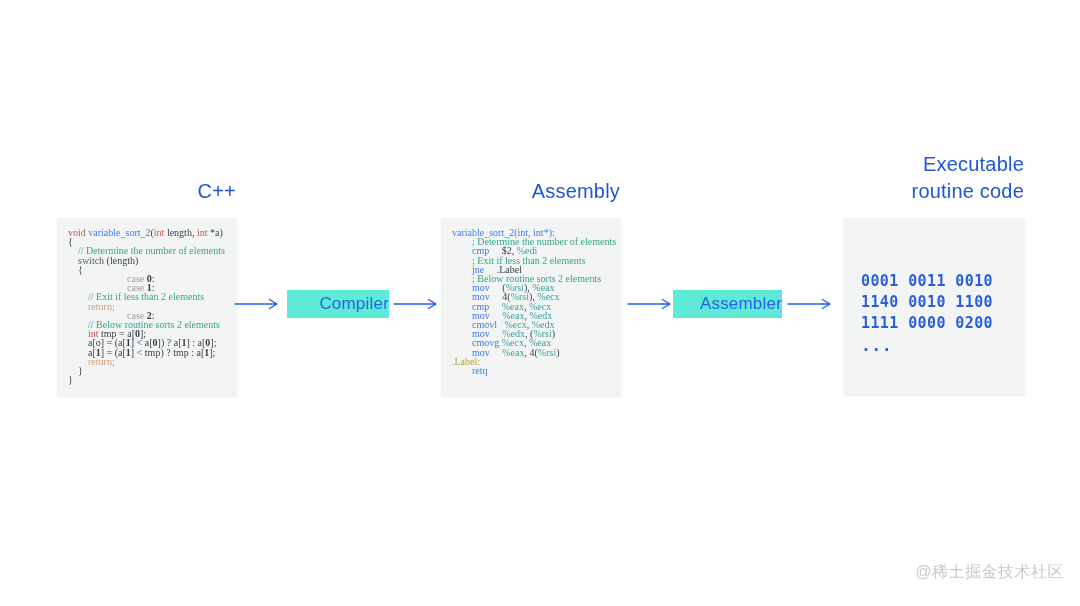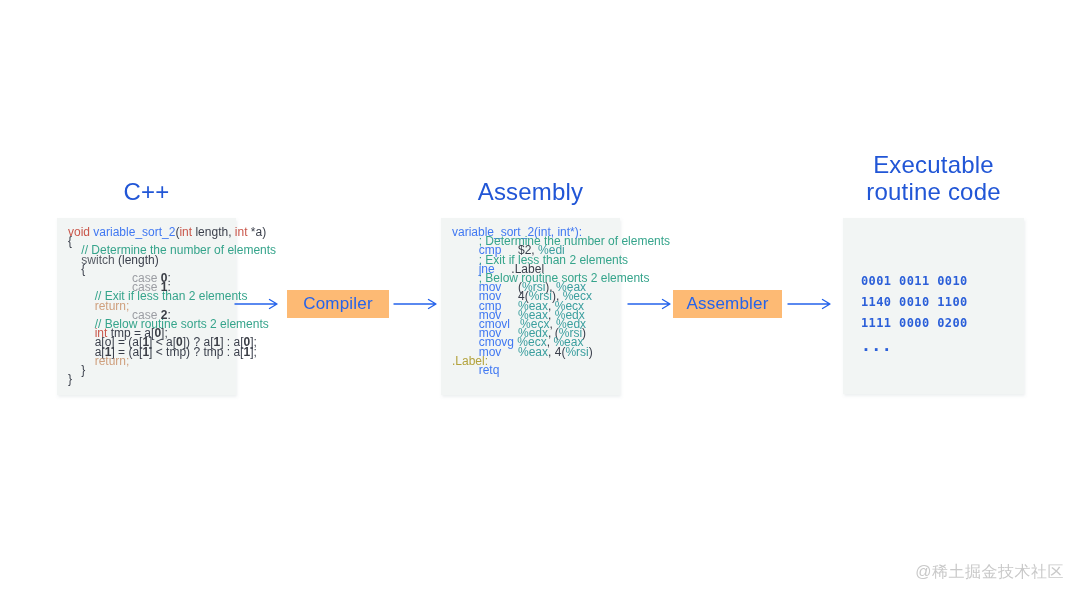--- a/index.html
+++ b/index.html
@@ -1,50 +1,50 @@
 <!DOCTYPE html>
 <html><head>
 <meta charset="utf-8">
 <style>
   html,body{margin:0;padding:0;background:#ffffff;}
   #canvas{
     position:relative;width:1080px;height:606px;background:#ffffff;overflow:hidden;
     font-family:"Liberation Sans",sans-serif;
   }
   .stage-title{
-    position:absolute;text-align:center;color:#2156d6;font-size:24px;font-weight:500;
+    position:absolute;text-align:right;color:#2156d6;font-size:20px;font-weight:500;
     letter-spacing:.2px;line-height:27px;
   }
   .code-panel{
     position:absolute;background:#f2f5f4;box-shadow:1px 2px 3px rgba(150,165,170,.18);
     box-sizing:border-box;
   }
   .code{
-    font-family:Liberation Sans, sans-serif;font-size:12px;line-height:9.2px;
+    font-family:Liberation Serif, serif;font-size:10px;line-height:9.2px;
     padding:10px 6px 0 11px;white-space:pre;color:#3a3f4b;
   }
   .code-line{white-space:pre;}
   .tok-plain{color:#3a3f4b;}
   .tok-type{color:#c9564a;}
   .tok-fn{color:#4078f2;}
   .tok-comment{color:#35a48b;}
   .tok-kw{color:#555a63;}
   .tok-case{color:#9b9da3;padding-left:44px;}
   .tok-num{color:#3a3d45;font-weight:bold;}
   .tok-ret{color:#cfa07e;}
   .tok-op{color:#4078f2;}
   .tok-reg{color:#3a9e9e;text-align:center;}
   .tok-label{color:#b3a23c;}
   .transform-box{
-    position:absolute;background:#fdba74;display:flex;align-items:center;justify-content:center;
+    position:absolute;background:#5eead4;display:flex;align-items:center;justify-content:flex-end;
     color:#2563eb;font-size:17px;font-weight:500;letter-spacing:.2px;
   }
   .flow-arrow{position:absolute;}
   .binary-block{
-    font-family:"DejaVu Sans Mono",monospace;color:#2b5fd9;font-size:12px;
+    font-family:"DejaVu Sans Mono",monospace;color:#2b5fd9;font-size:15px;
     line-height:21px;font-weight:bold;padding:53px 0 0 18px;letter-spacing:.4px;white-space:pre;
   }
   .binary-ellipsis{
     font-family:"DejaVu Sans Mono",monospace;color:#2b5fd9;font-size:16.5px;font-weight:bold;
     letter-spacing:.4px;padding-left:18px;margin-top:2px;
   }
   .watermark{
     position:absolute;right:16px;bottom:23px;color:#c9c9c9;font-size:16px;letter-spacing:.5px;
   }
 </style>

